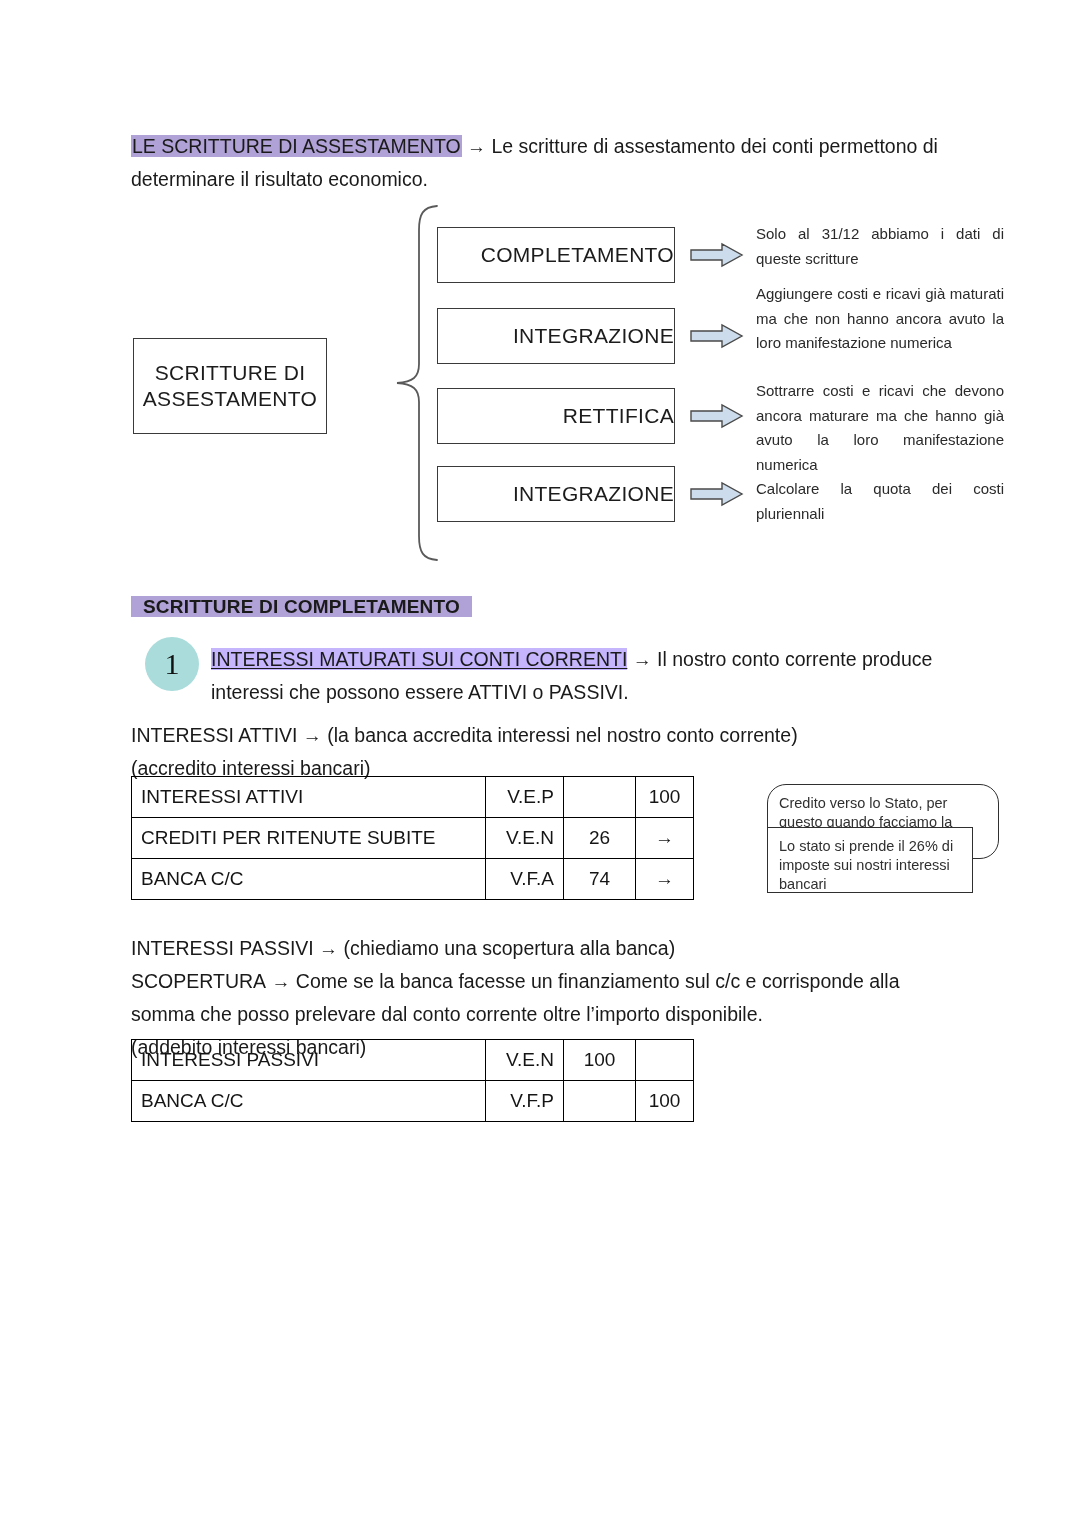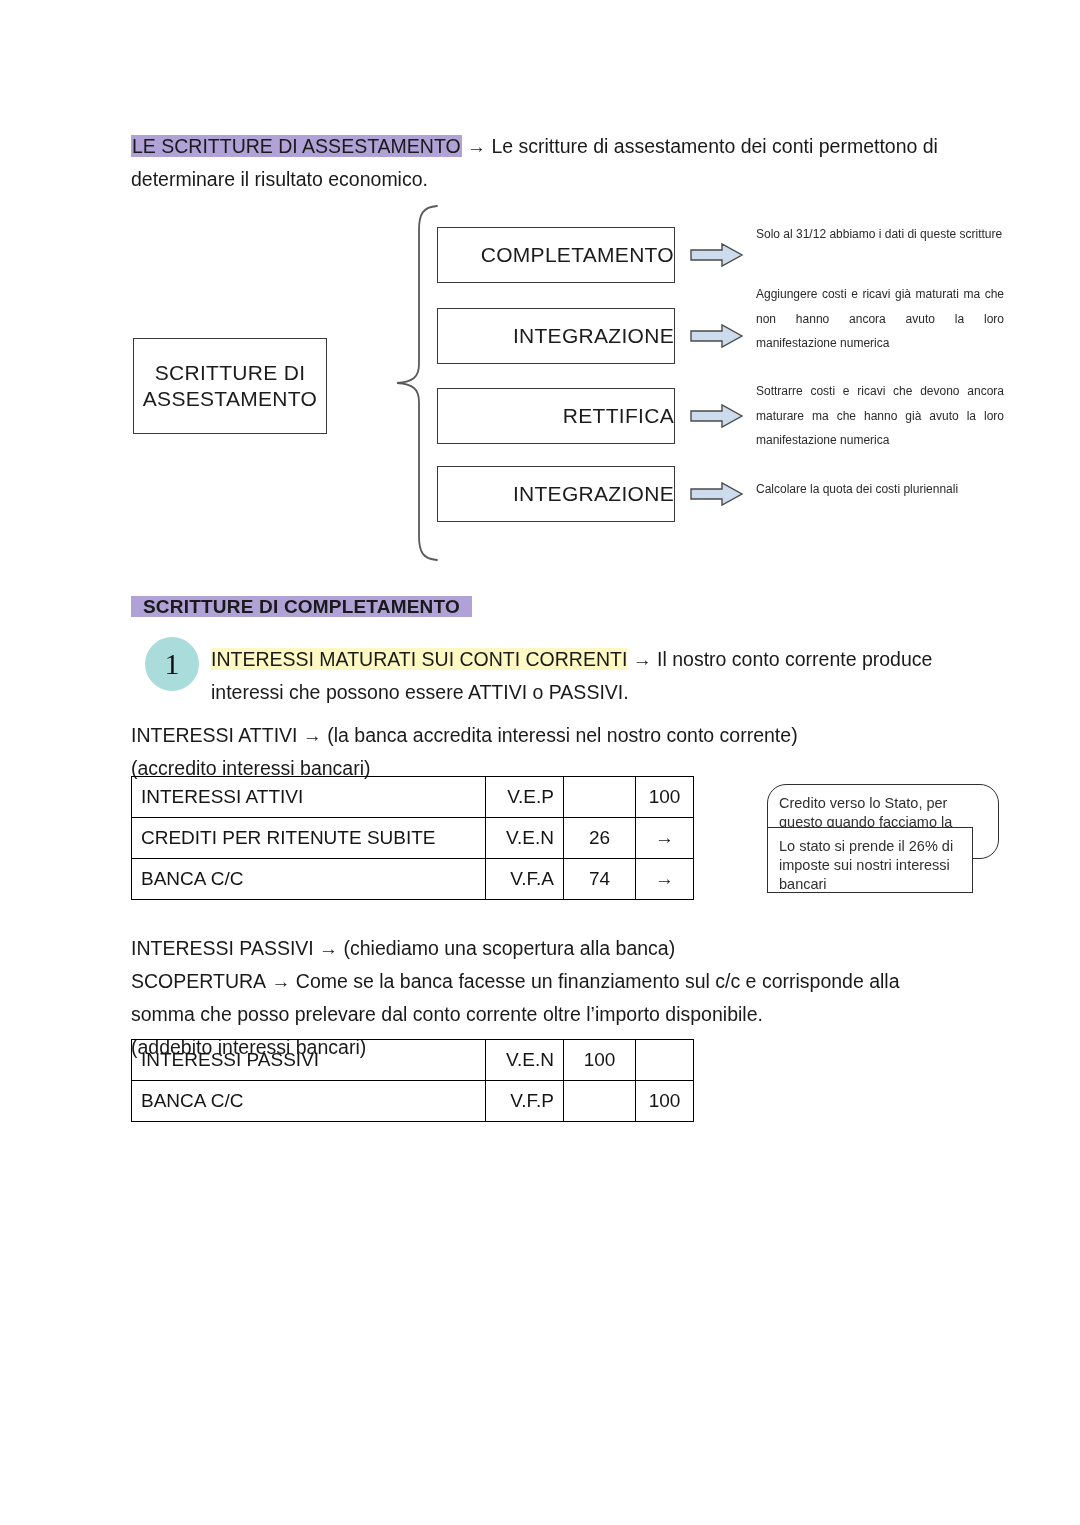--- a/index.html
+++ b/index.html
@@ -32,21 +32,22 @@
     background: #b0a2d6;
     padding: 0 1px;
   }
   .hl-purple-bold {
     background: #b0a2d6;
     font-weight: bold;
     letter-spacing: 0.2px;
     padding: 0 12px;
   }
   .hl-blue-underline {
-    background: #fef9c3;
+    background: #c4b5fd;
+    text-decoration: underline;
     text-underline-offset: 2px;
   }
   .arrow-inline { font-size: 19px; }
 
   
   #intro {
     left: 131px;
     top: 130px;
     width: 830px;
   }
@@ -107,21 +108,21 @@
   }
   #ar0 { top: 42px; }
   #ar1 { top: 123px; }
   #ar2 { top: 203px; }
   #ar3 { top: 281px; }
 
   .desc {
     position: absolute;
     left: 625px;
     width: 248px;
-    font-size: 12px;
+    font-size: 15px;
     line-height: 24.5px;
     color: #2a2a2a;
     text-align: justify;
     text-justify: inter-word;
   }
   #ds0 { top: 22px; }
   #ds1 { top: 82px; }
   #ds2 { top: 179px; }
   #ds3 { top: 277px; }
 

